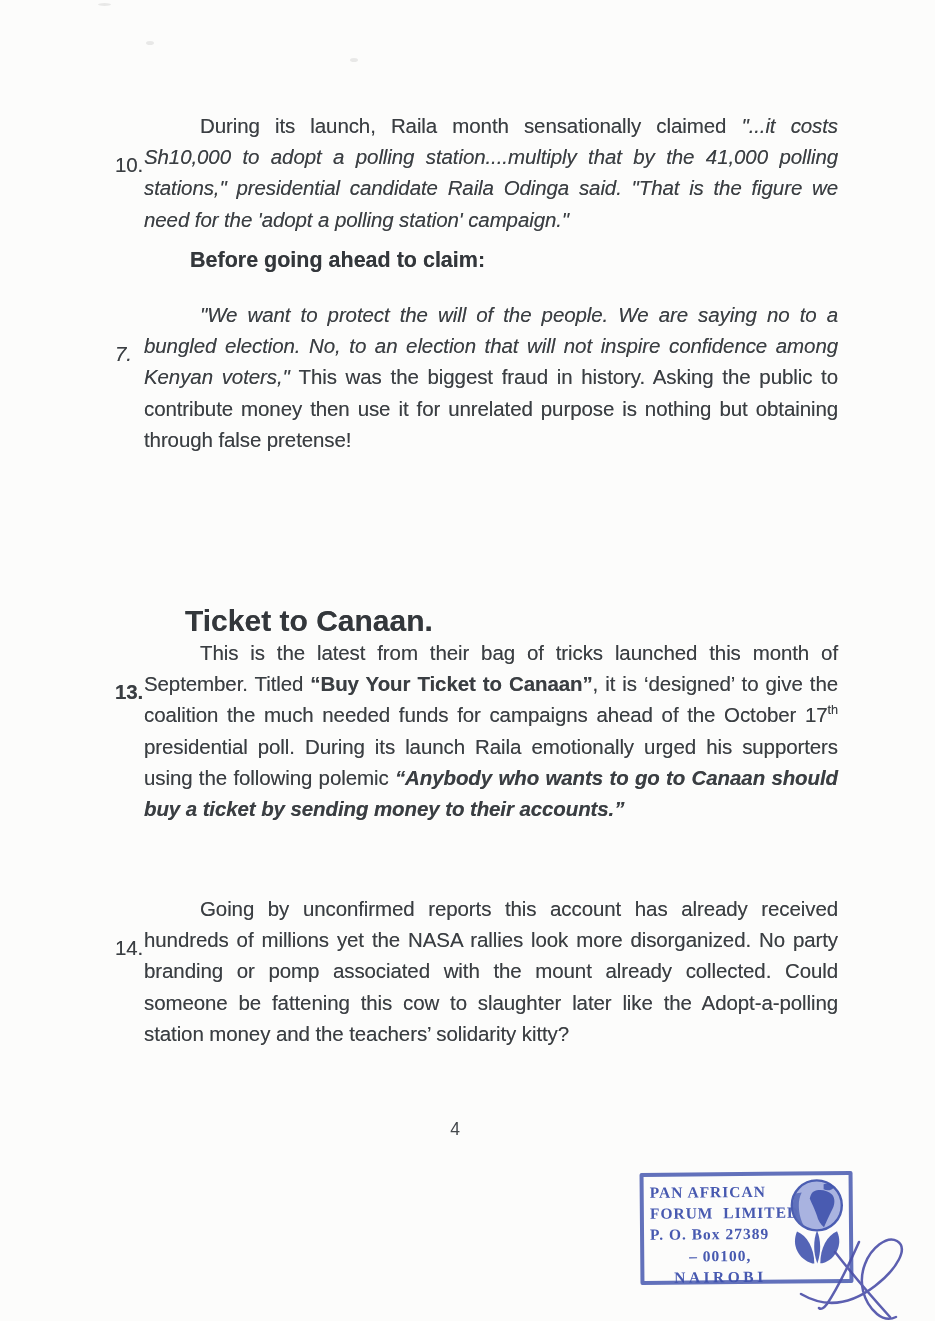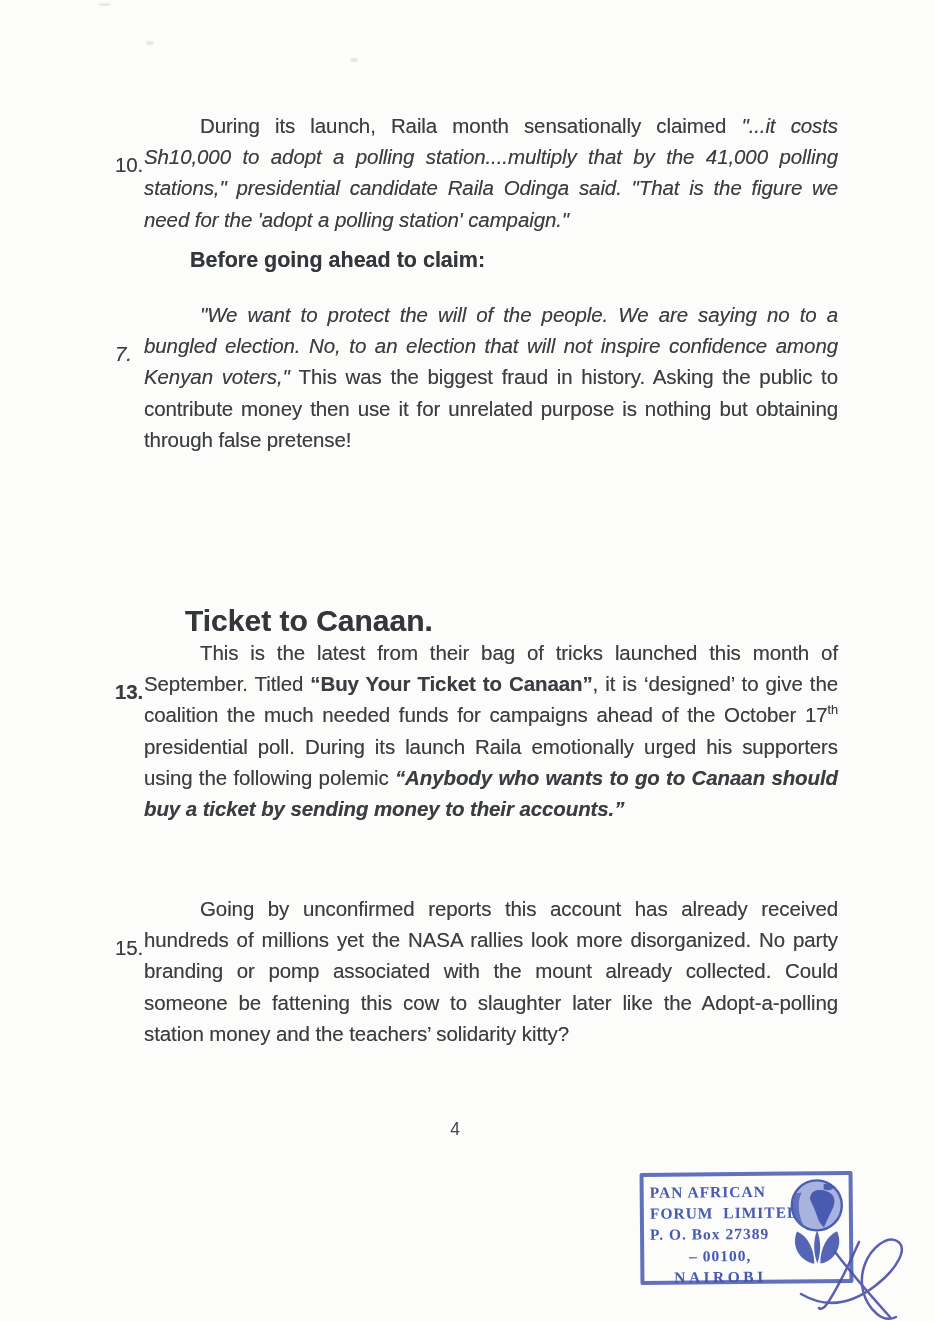--- a/index.html
+++ b/index.html
@@ -94,21 +94,21 @@
   </p>
 
 
   <div class="subhead h-ticket">Ticket to Canaan.</div>
 
   <p class="para" style="top:637px">
     <span class="pnum b">13.</span><span>This is the latest from their bag of tricks launched this month of September. Titled </span><span class="b">“Buy Your Ticket to Canaan”</span><span>, it is ‘designed’ to give the coalition the much needed funds for campaigns ahead of the October 17</span><sup>th</sup><span> presidential poll. During its launch Raila emotionally urged his supporters using the following polemic </span><span class="bi">“Anybody who wants to go to Canaan should buy a ticket by sending money to their accounts.”</span>
   </p>
 
   <p class="para" style="top:893px">
-    <span class="pnum">15.</span><span>Going by unconfirmed reports this account has already received hundreds of millions yet the NASA rallies look more disorganized. No party branding or pomp associated with the mount already collected. Could someone be fattening this cow to slaughter later like the Adopt-a-polling station money and the teachers’ solidarity kitty?</span>
+    <span class="pnum">14.</span><span>Going by unconfirmed reports this account has already received hundreds of millions yet the NASA rallies look more disorganized. No party branding or pomp associated with the mount already collected. Could someone be fattening this cow to slaughter later like the Adopt-a-polling station money and the teachers’ solidarity kitty?</span>
   </p>
 
   <div class="pageno">4</div>
 
   <div class="stamp">
     <div class="stamp-text">
       <div>PAN AFRICAN</div>
       <div class="wsp">FORUM LIMITED</div>
       <div>P. O. Box 27389</div>
       <div class="ctr">– 00100,</div>

